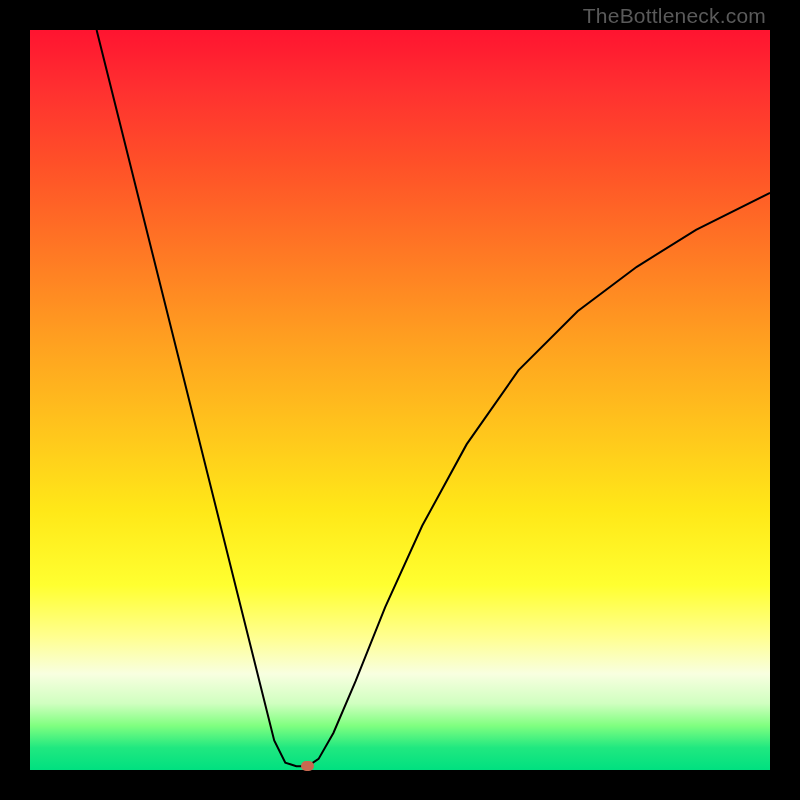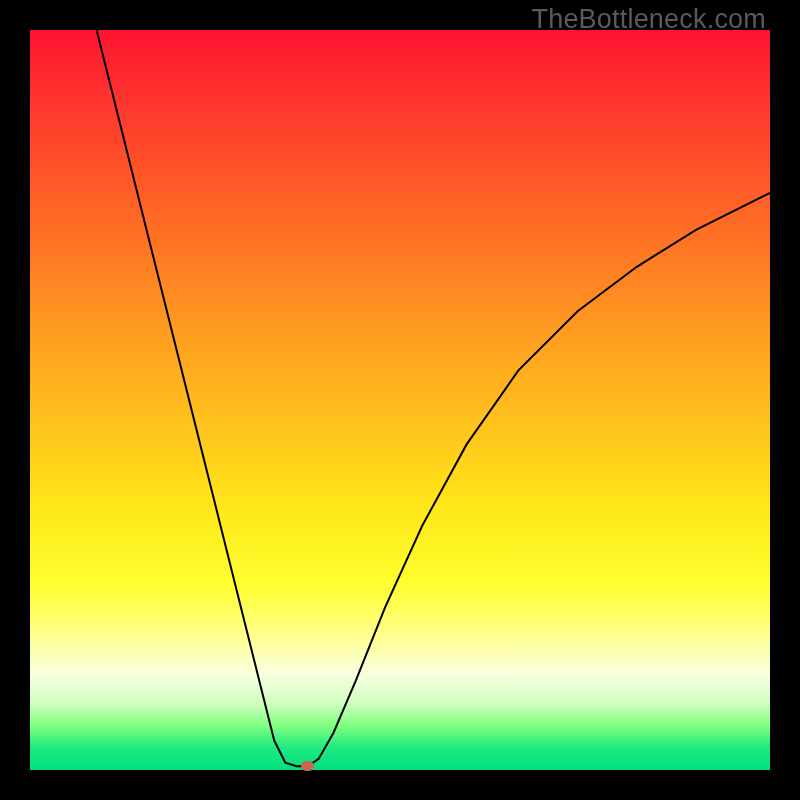--- a/index.html
+++ b/index.html
@@ -39,21 +39,21 @@
         #80ff80 94%,
         #20e880 97%,
         #00e080 100%
       );
     }
     .watermark {
       position: absolute;
       top: 4px;
       right: 34px;
       font-family: Arial, sans-serif;
-      font-size: 27px;
+      font-size: 21px;
       font-weight: 400;
       color: #5a5a5a;
       letter-spacing: 0.2px;
     }
     .curve-svg {
       position: absolute;
       top: 30px;
       left: 30px;
       width: 740px;
       height: 740px;

